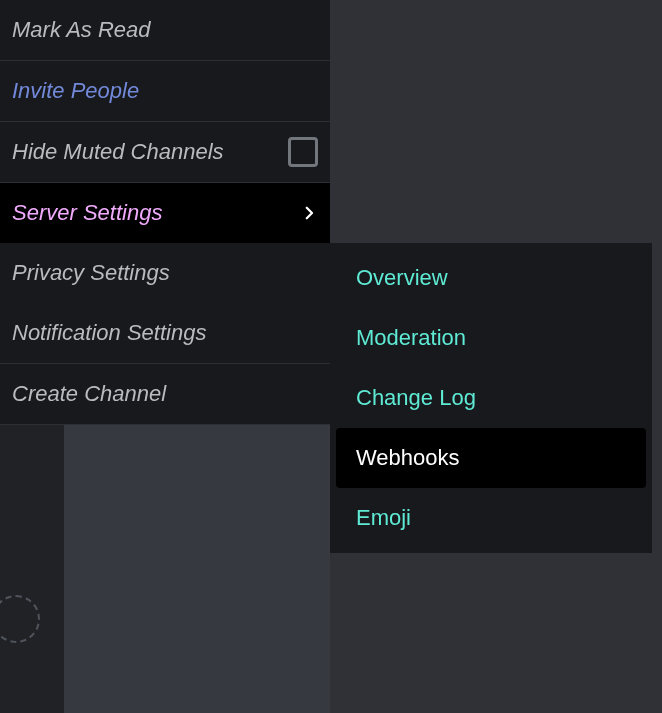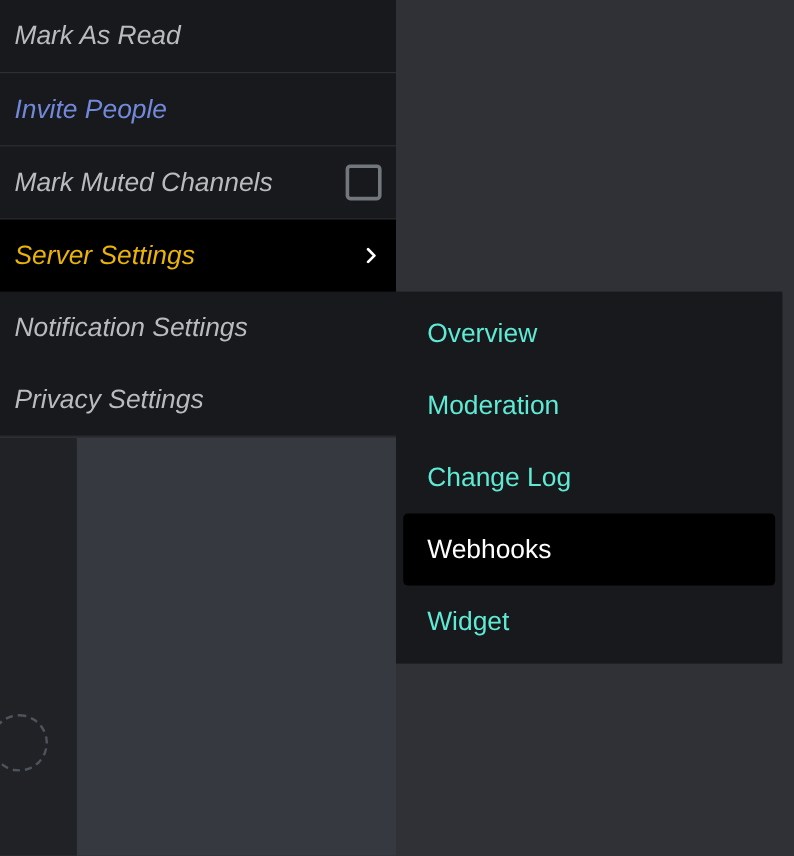--- a/index.html
+++ b/index.html
@@ -60,21 +60,21 @@
       font-size: 22px;
       font-weight: 500;
       cursor: pointer;
     }
     .menu-item.invite {
       color: #7289da;
       text-align: right;
     }
     .menu-item.selected {
       background: #000000;
-      color: #eab308;
+      color: #f0abfc;
     }
     .divider {
       height: 1px;
       background: #2c2f33;
       margin: 0;
     }
     .checkbox {
       width: 30px;
       height: 30px;
       border: 3px solid #72767d;
@@ -122,49 +122,52 @@
 <div class="context-menu">
   <div class="menu-item">
     <span>Mark As Read</span>
   </div>
   <div class="divider"></div>
   <div class="menu-item invite">
     <span>Invite People</span>
   </div>
   <div class="divider"></div>
   <div class="menu-item">
-    <span>Mark Muted Channels</span>
+    <span>Hide Muted Channels</span>
     <span class="checkbox"></span>
   </div>
   <div class="divider"></div>
   <div class="menu-item selected">
     <span>Server Settings</span>
     <svg class="chevron-icon" width="18" height="18" viewBox="0 0 24 24" fill="none" stroke="#ffffff" stroke-width="3" stroke-linecap="round" stroke-linejoin="round">
       <polyline points="9 5 16 12 9 19"></polyline>
     </svg>
   </div>
   <div class="menu-item">
+    <span>Privacy Settings</span>
+  </div>
+  <div class="menu-item">
     <span>Notification Settings</span>
   </div>
+  <div class="divider"></div>
   <div class="menu-item">
-    <span>Privacy Settings</span>
+    <span>Create Channel</span>
   </div>
-  <div class="divider"></div>
   <div class="divider"></div>
 </div>
 
 <div class="submenu">
   <div class="submenu-item">
     <span>Overview</span>
   </div>
   <div class="submenu-item">
     <span>Moderation</span>
   </div>
   <div class="submenu-item">
     <span>Change Log</span>
   </div>
   <div class="submenu-item selected">
     <span>Webhooks</span>
   </div>
   <div class="submenu-item">
-    <span>Widget</span>
+    <span>Emoji</span>
   </div>
 </div>
 
 </body></html>

